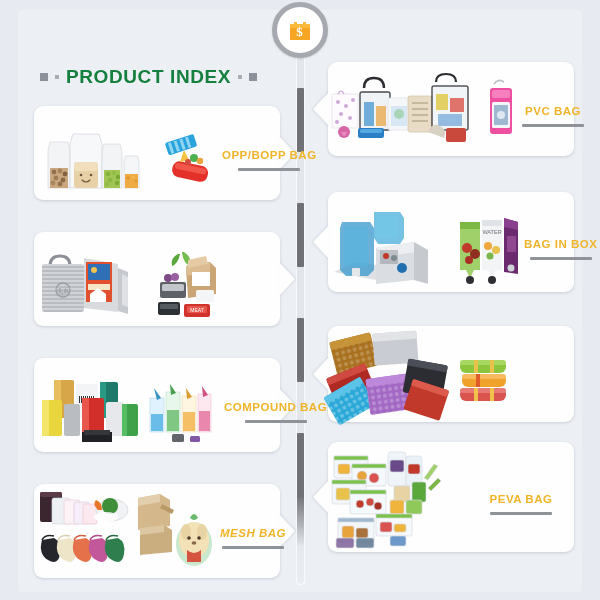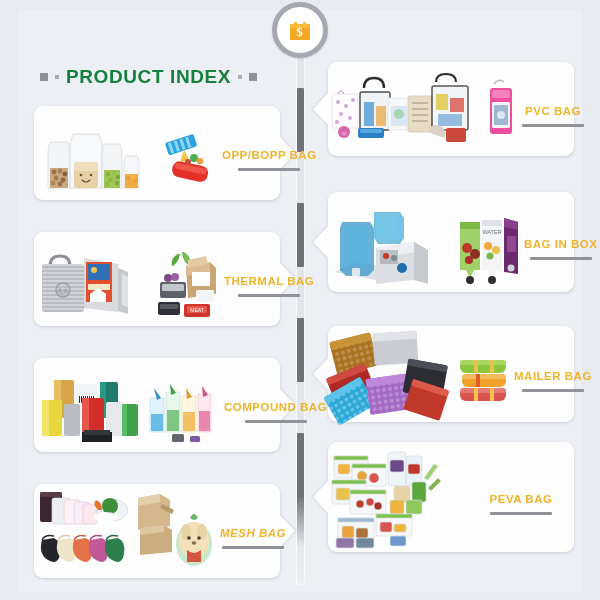--- a/index.html
+++ b/index.html
@@ -243,24 +243,20 @@
           <circle cx="16" cy="46" r="4" fill="#7e4a86"></circle>
             <circle cx="23" cy="45" r="4" fill="#9a5ea2"></circle>
           <rect x="6" y="70" width="22" height="13" rx="2" fill="#2d3035"></rect>
           <rect x="8" y="72" width="18" height="5" rx="1" fill="#555a60"></rect>
           <rect x="32" y="72" width="26" height="13" rx="2" fill="#d0332c"></rect>
           <rect x="35" y="74" width="20" height="7" rx="1" fill="#e9564c"></rect>
           <text x="45" y="80" font-size="5" fill="#ffffff" text-anchor="middle" font-family="Liberation Sans, sans-serif">MEAT</text>
           <rect x="44" y="58" width="18" height="12" rx="1.5" fill="#f4f5f7"></rect>
         </svg>
       </div>
-      <div class="label-wrap">
-        <div class="cat-label">THERMAL BAG</div>
-        <div class="cat-rule"></div>
-      </div>
     </div>
   </div>
 
   <div class="card left" style="left:34px; top:358px; width:246px; height:94px;">
     <div class="tail"></div>
     <div class="card-inner">
       <div class="art" style="width:112px;">
         <svg width="112" height="94" viewBox="0 0 112 94">
           <rect x="20" y="22" width="20" height="38" rx="2" fill="#d6a648"></rect>
           <rect x="20" y="22" width="7" height="38" fill="#e8bd62"></rect>
@@ -537,24 +533,20 @@
             <rect x="8" y="48" width="44" height="13" rx="6" fill="#f0a22a"></rect>
             <rect x="8" y="48" width="44" height="5" rx="3" fill="#f5bb5c"></rect>
             <rect x="22" y="48" width="4" height="13" fill="#e05a2b"></rect>
             <rect x="6" y="62" width="46" height="13" rx="6" fill="#d9534f"></rect>
             <rect x="6" y="62" width="46" height="5" rx="3" fill="#e87a76"></rect>
             <rect x="20" y="62" width="4" height="13" fill="#f0c14b"></rect>
             <rect x="36" y="62" width="4" height="13" fill="#f0c14b"></rect>
           </g>
         </svg>
       </div>
-      <div class="label-wrap">
-        <div class="cat-label">MAILER BAG</div>
-        <div class="cat-rule"></div>
-      </div>
     </div>
   </div>
 
   <div class="card right" style="left:328px; top:442px; width:246px; height:110px;">
     <div class="tail"></div>
     <div class="card-inner">
       <div class="art" style="width:140px;">
         <svg width="140" height="110" viewBox="0 0 140 110">
           <g stroke="#d4d9df" stroke-width="0.7">
             <rect x="6" y="14" width="34" height="22" rx="2" fill="#f4f7f9"></rect>

